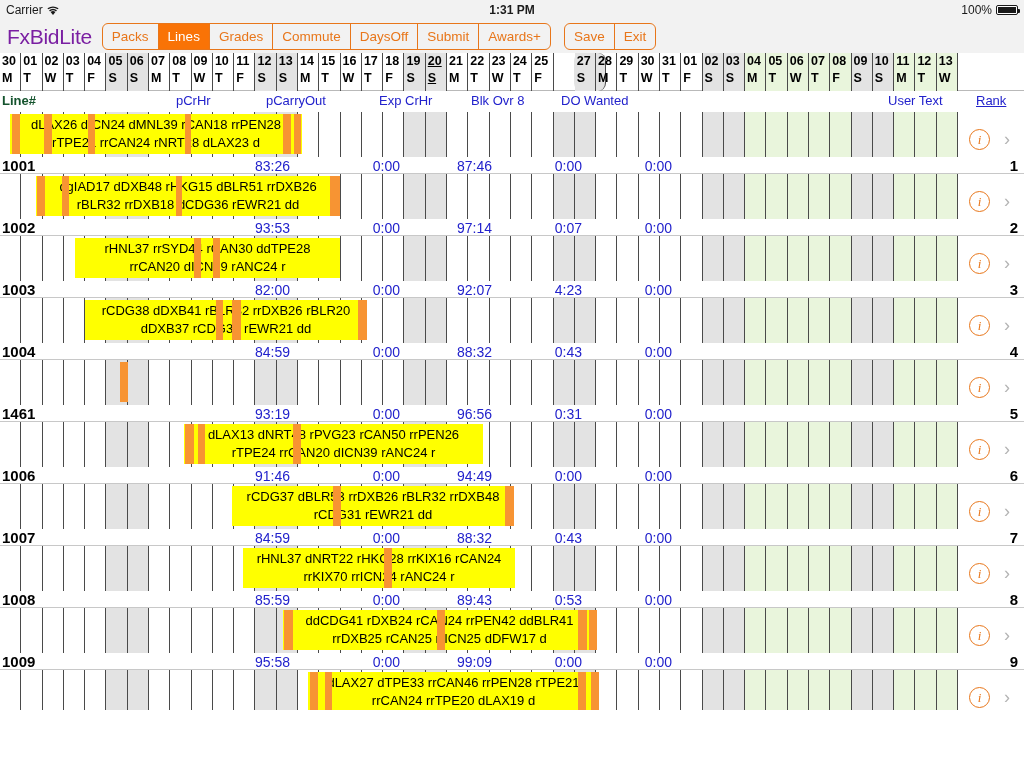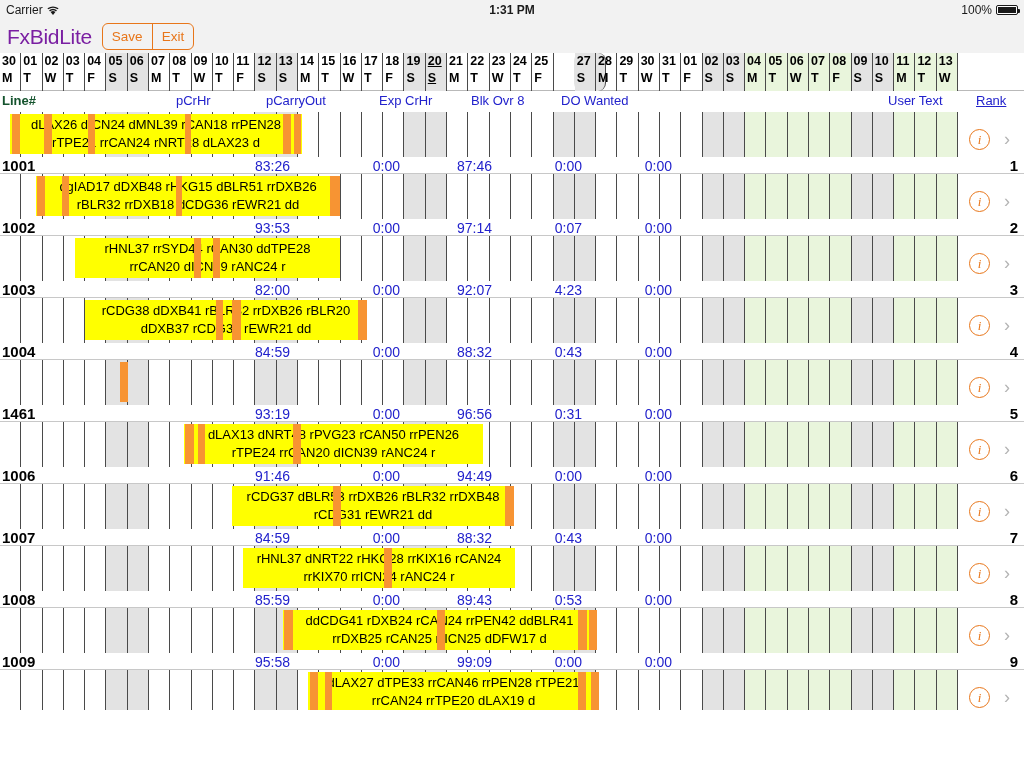--- a/index.html
+++ b/index.html
@@ -152,20 +152,43 @@
   <div class="sb-right">
     <span>100%</span>
     <span class="battery">
         <i></i>
       </span>
   </div>
 </div>
 
 <div class="toolbar">
   <div class="applogo">FxBidLite</div>
+  <div class="btngroup" id="navgroup">
+      <div class="tbtn">
+        <span>Packs</span>
+      </div>
+      <div class="tbtn active">
+        <span>Lines</span>
+      </div>
+      <div class="tbtn">
+        <span>Grades</span>
+      </div>
+      <div class="tbtn">
+        <span>Commute</span>
+      </div>
+      <div class="tbtn">
+        <span>DaysOff</span>
+      </div>
+      <div class="tbtn">
+        <span>Submit</span>
+      </div>
+      <div class="tbtn">
+        <span>Awards+</span>
+      </div>
+    </div>
   <div class="btngroup" id="actgroup">
       <div class="tbtn">
         <span>Save</span>
       </div>
       <div class="tbtn">
         <span>Exit</span>
       </div>
     </div>
 </div>
 

